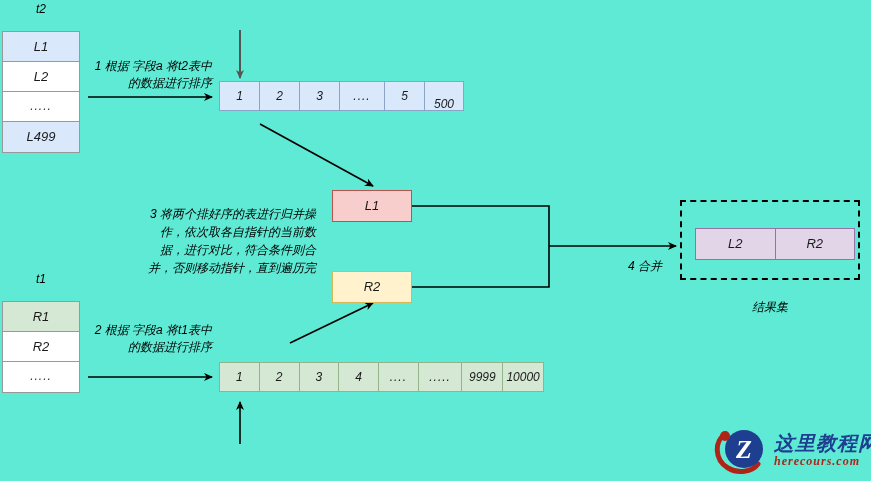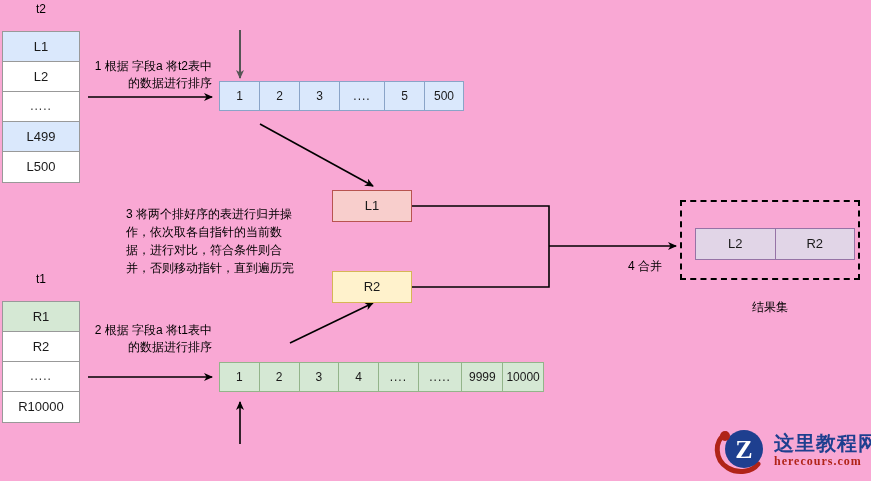--- a/index.html
+++ b/index.html
@@ -8,22 +8,23 @@
     background: #ffffff;
   }
   body {
     font-family: "Liberation Sans", "DejaVu Sans", sans-serif;
     color: #000000;
   }
   #canvas {
     position: relative;
     width: 871px;
     height: 481px;
-    background: #f9a8d4;
+    background: #5eead4;
     overflow: hidden;
+    font-style: italic;
   }
   .abs { position: absolute; }
 
   
   .tbl-label {
     font-size: 12px;
     color: #000;
     text-align: center;
     white-space: nowrap;
   }
@@ -106,21 +107,21 @@
 
   
   .ann {
     font-size: 12px;
     line-height: 17px;
     color: #000;
     text-align: right;
     white-space: pre-line;
   }
   .ann.left-para {
-    text-align: left;
+    text-align: right;
     line-height: 18px;
   }
 
   
   #arrows {
     position: absolute;
     left: 0; top: 0;
     width: 871px; height: 481px;
     pointer-events: none;
   }
@@ -191,50 +192,48 @@
     <line x1="549" y1="246" x2="676" y2="246" stroke="#000" stroke-width="1.6" marker-end="url(#ah)"></line>
   </svg>
 
   <div class="abs tbl-label" style="left:2px; top:2px; width:78px;">t2</div>
 
   <div class="abs vtable" style="left:2px; top:31px; width:78px;">
     <div class="vrow shade-blue">L1</div>
     <div class="vrow plain">L2</div>
     <div class="vrow plain dots">.....</div>
     <div class="vrow shade-blue">L499</div>
-    <div class="vrow plain">L500</div>
   </div>
 
   <div class="abs tbl-label" style="left:2px; top:272px; width:78px;">t1</div>
 
   <div class="abs vtable" style="left:2px; top:301px; width:78px;">
     <div class="vrow shade-green">R1</div>
     <div class="vrow plain">R2</div>
     <div class="vrow plain dots">.....</div>
-    <div class="vrow plain">R10000</div>
   </div>
 
   <div class="abs ann" style="left:82px; top:58px; width:130px;">1 根据 字段a 将t2表中
 的数据进行排序</div>
 
   <div class="abs ann" style="left:82px; top:322px; width:130px;">2 根据 字段a 将t1表中
 的数据进行排序</div>
 
   <div class="abs ann left-para" style="left:126px; top:205px; width:190px;">3 将两个排好序的表进行归并操
 作，依次取各自指针的当前数
 据，进行对比，符合条件则合
 并，否则移动指针，直到遍历完</div>
 
   <div class="abs hstrip blue" style="left:219px; top:81px; width:245px;">
     <div class="hcell" style="width:40px;">1</div>
     <div class="hcell" style="width:40px;">2</div>
     <div class="hcell" style="width:40px;">3</div>
     <div class="hcell dots" style="width:45px;">....</div>
     <div class="hcell" style="width:40px;">5</div>
-    <div class="hcell" style="width:38px;">500</div>
+    <div class="hcell" style="width:38px;margin-top:8px;">500</div>
   </div>
 
   <div class="abs hstrip green" style="left:219px; top:362px; width:325px;">
     <div class="hcell" style="width:40px;">1</div>
     <div class="hcell" style="width:40px;">2</div>
     <div class="hcell" style="width:40px;">3</div>
     <div class="hcell" style="width:40px;">4</div>
     <div class="hcell dots" style="width:40px;">....</div>
     <div class="hcell dots" style="width:44px;">.....</div>
     <div class="hcell" style="width:41px;">9999</div>

